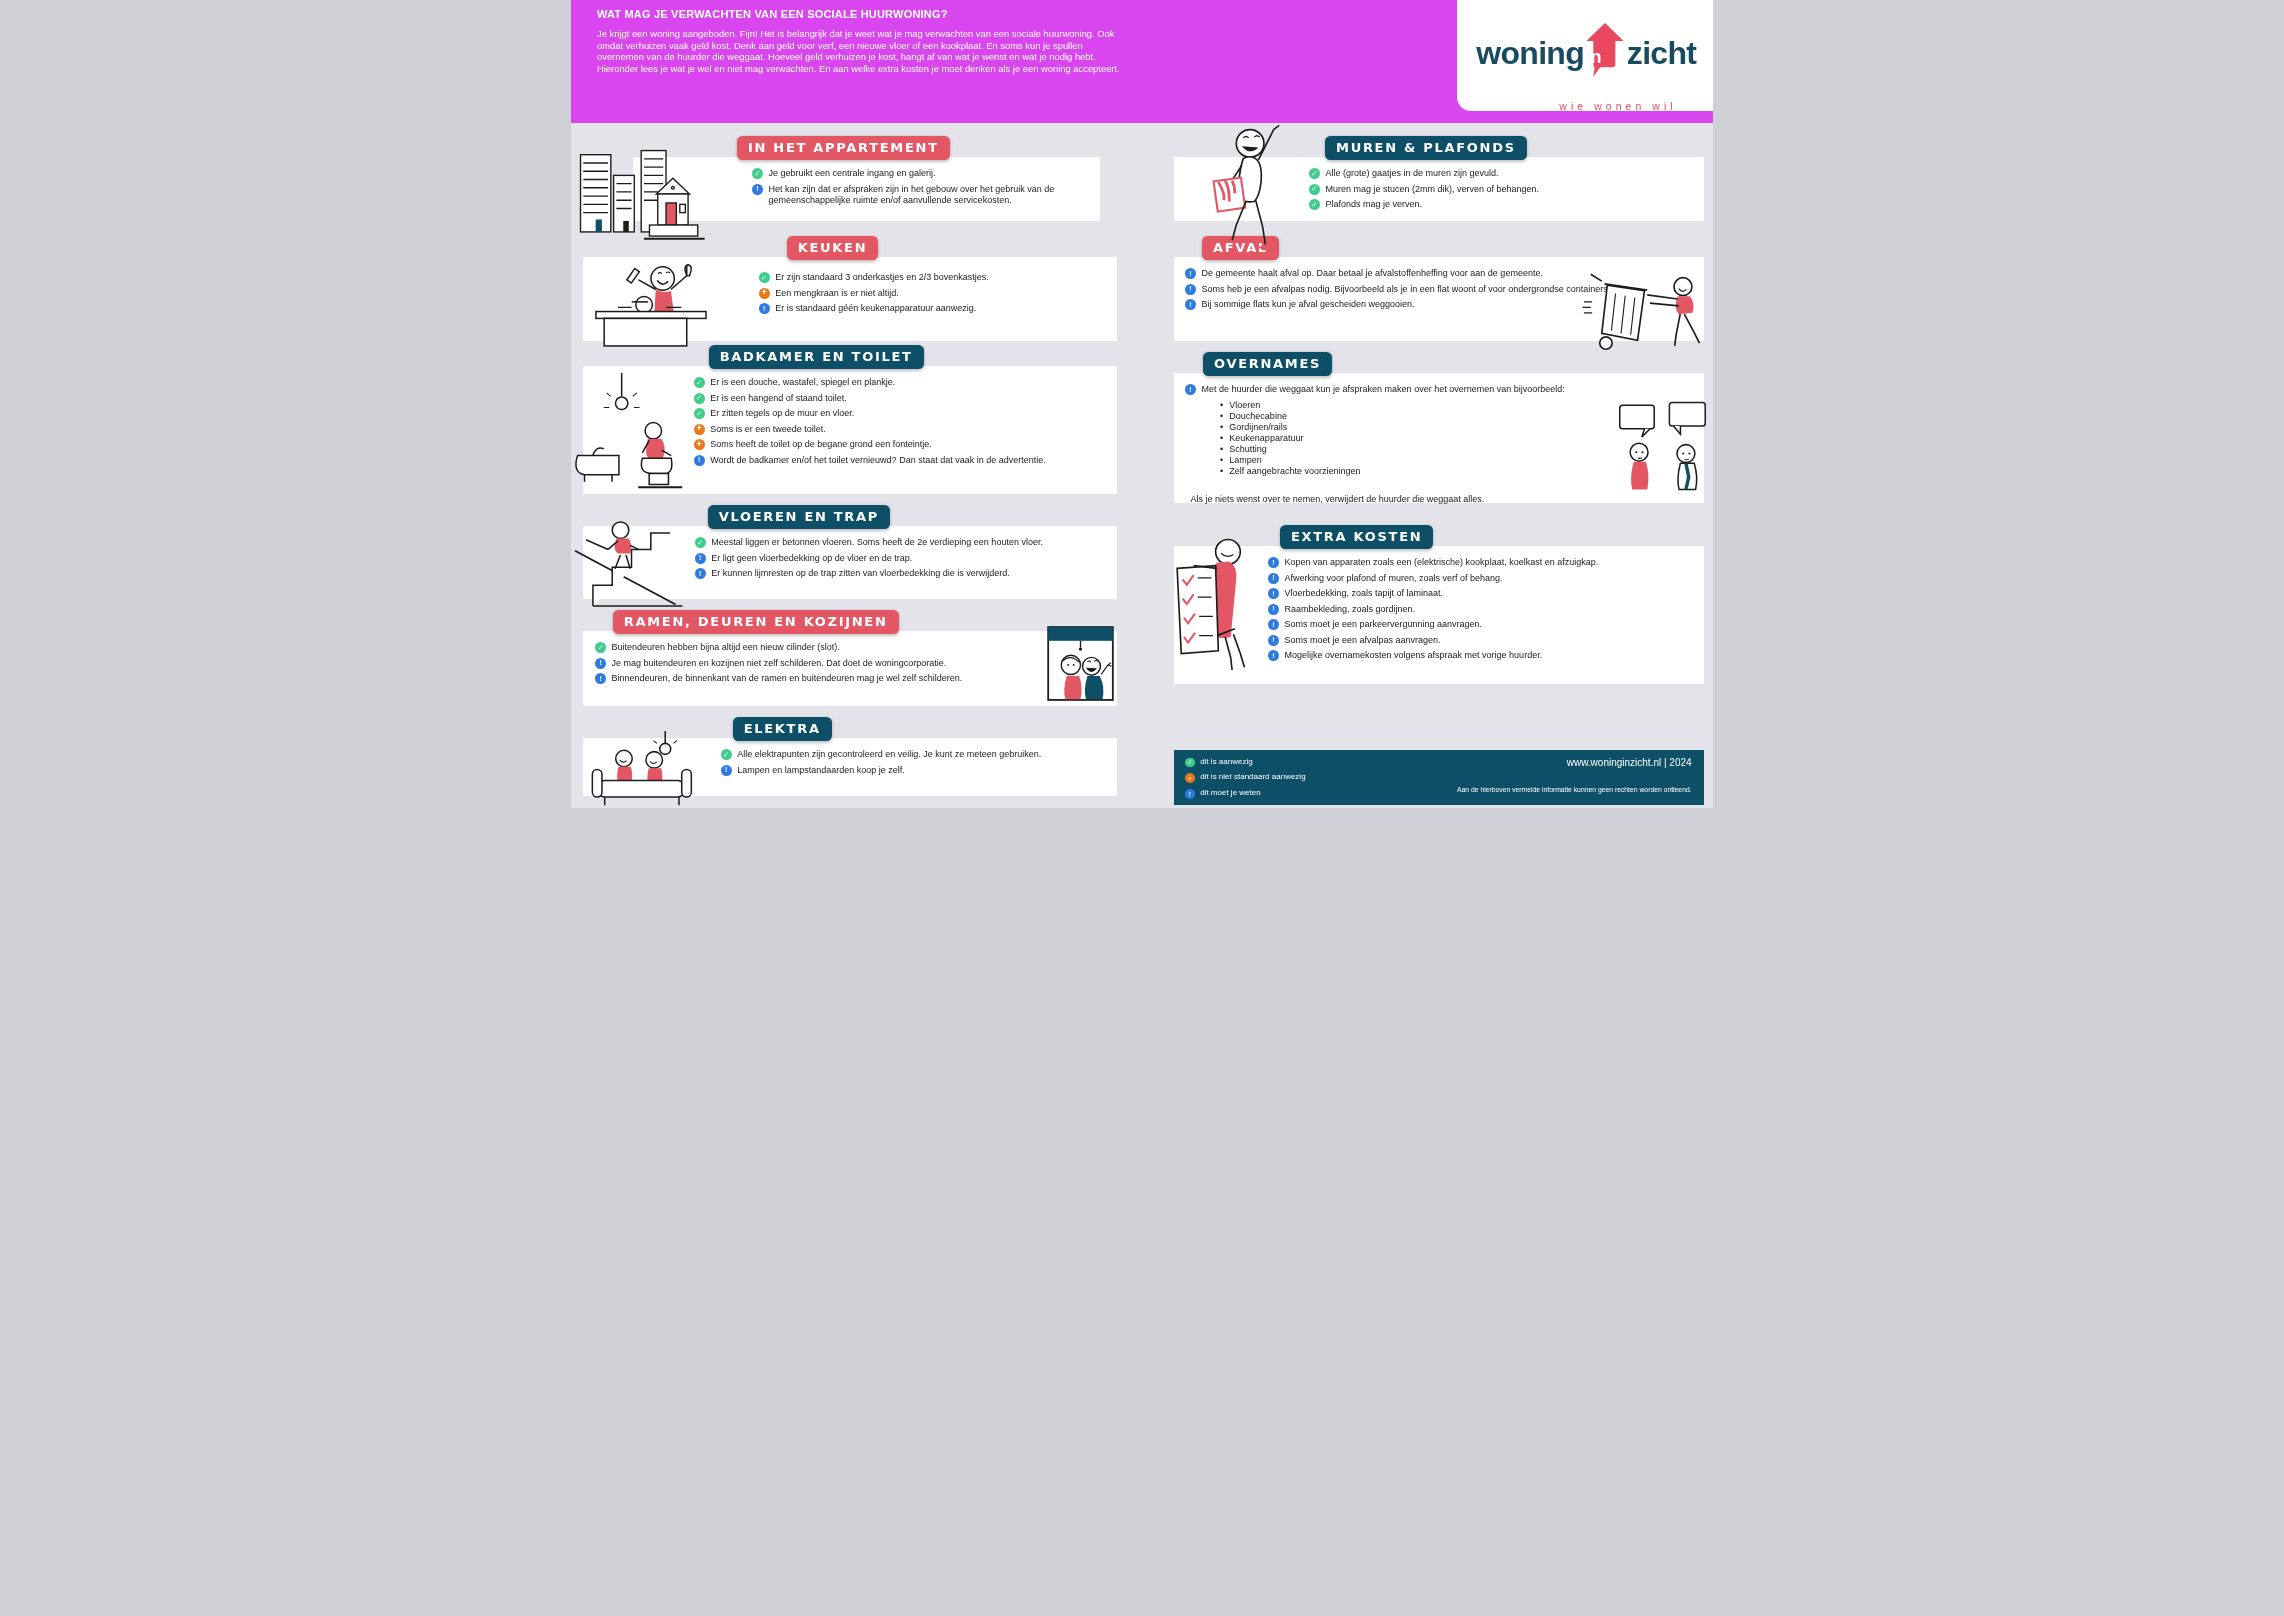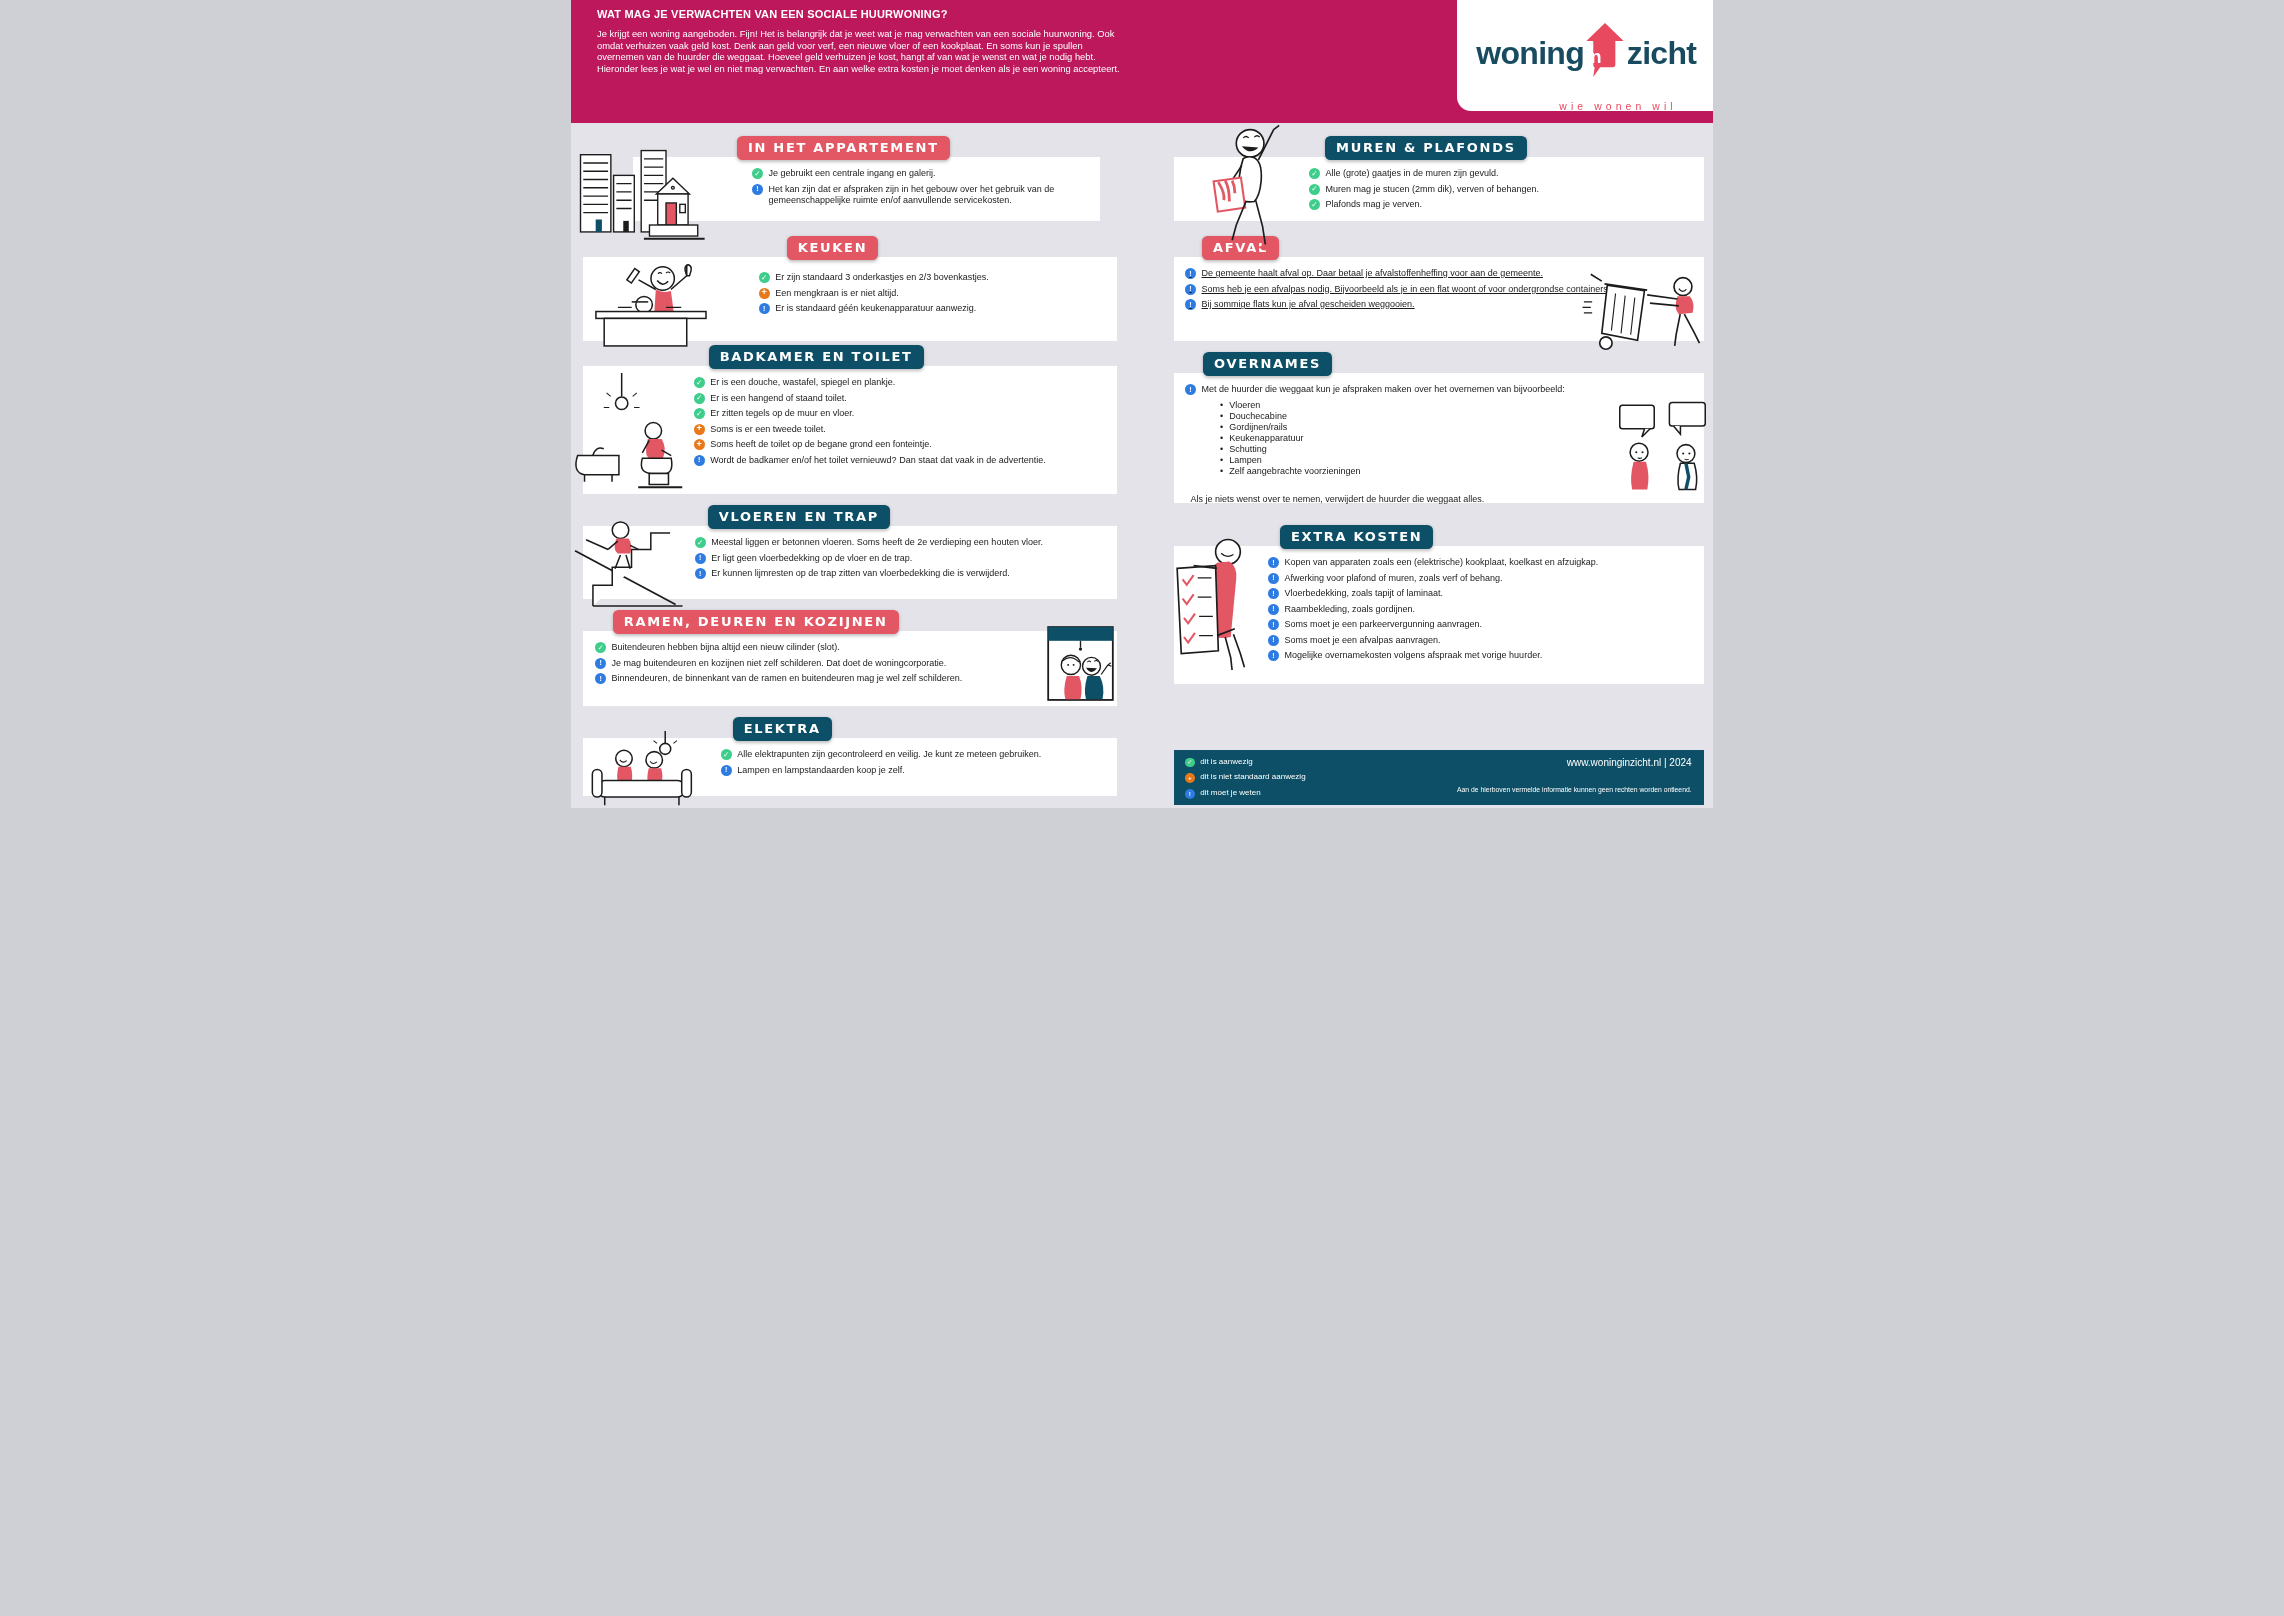--- a/index.html
+++ b/index.html
@@ -2,21 +2,21 @@
 <html style="font-size:11px"><head>
 <meta charset="utf-8">
 <style>
   html,body{margin:0;padding:0;background:#cfcfd6;}
   .poster{
     position:relative;width:1142px;height:808px;margin:0 auto;
     background:#e4e3e9;overflow:hidden;
     font-family:"Liberation Sans","DejaVu Sans",sans-serif;color:#1b1b1b;
   }
   
-  .header{position:absolute;left:0;top:0;width:1142px;height:123px;background:#be185d;}
+  .header{position:absolute;left:0;top:0;width:1142px;height:123px;background:#d946ef;}
   .header h1{margin:0;position:absolute;left:26px;top:8.3px;font-size:11px;letter-spacing:0.2px;
     color:#fff;font-weight:bold;}
   .intro{position:absolute;left:26px;top:28px;width:832px;color:#fff;font-size:9.4px;line-height:11.6px;font-weight:300;}
   .logo-panel{position:absolute;right:0;top:0;width:256px;height:111px;background:#fff;
     border-bottom-left-radius:14px;}
   .logo-row{position:absolute;left:19.3px;top:26px;width:221px;height:48px;white-space:nowrap;}
   .logo-word{font-size:32px;font-weight:bold;color:#194b60;letter-spacing:-0.7px;vertical-align:middle;}
   .logo-house{display:inline-block;position:relative;width:40px;height:54px;vertical-align:middle;margin:0 1.4px;top:-2.8px;}
   .logo-house .in{position:absolute;left:0;right:0;top:23.5px;text-align:left;color:#fff;
     font-size:18px;font-weight:bold;}
@@ -199,21 +199,21 @@
         </li>
         <li>
           <span class="ic ic-check">✓</span>
           <span class="txt">Plafonds mag je verven.</span>
         </li>
       </ul>
   </div>
 
   <div class="card" style="left:603px;top:257px;width:530px;height:84px;">
     <div class="badge pink" style="left:28px;">AFVAL</div>
-    <ul class="items" style="padding-left:11px;padding-right:80px;text-decoration:underline;">
+    <ul class="items" style="padding-left:11px;padding-right:80px;">
         <li>
           <span class="ic ic-info">!</span>
           <span class="txt">De gemeente haalt afval op. Daar betaal je afvalstoffenheffing voor aan de gemeente.</span>
         </li>
         <li>
           <span class="ic ic-info">!</span>
           <span class="txt">Soms heb je een afvalpas nodig. Bijvoorbeeld als je in een flat woont of voor ondergrondse containers.</span>
         </li>
         <li>
           <span class="ic ic-info">!</span>

